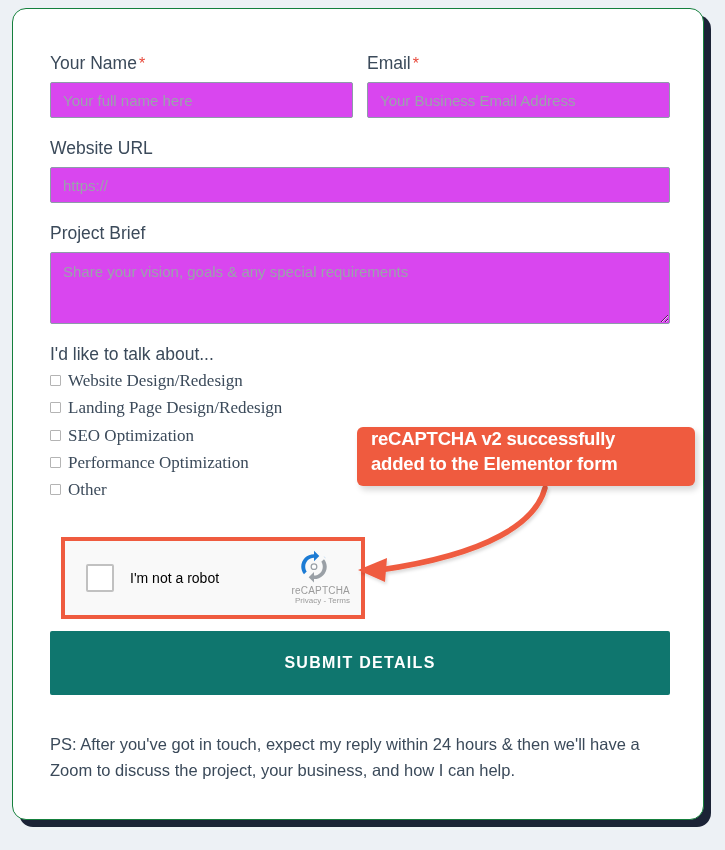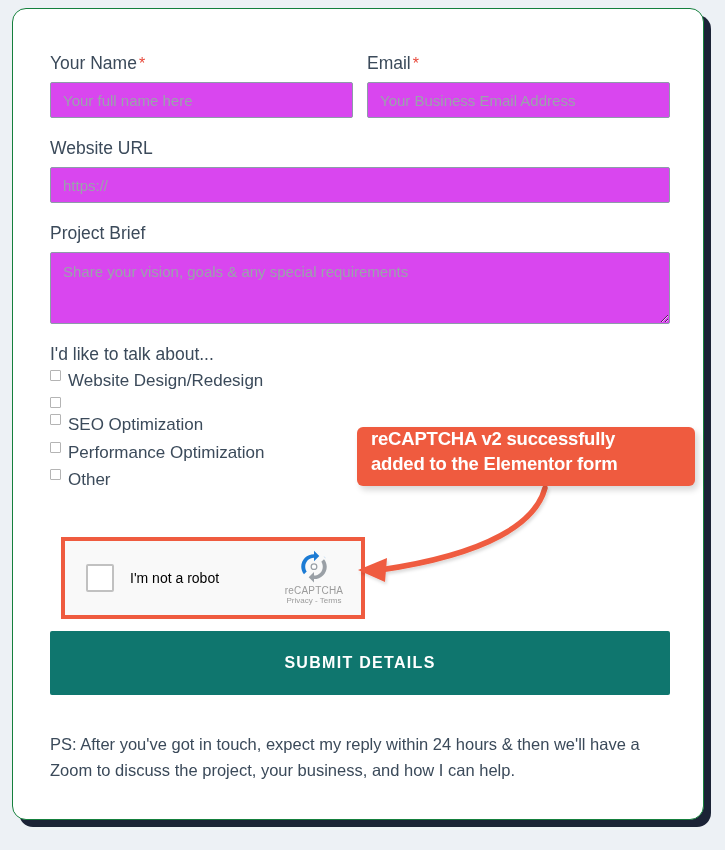--- a/index.html
+++ b/index.html
@@ -85,21 +85,23 @@
 
   
   #checkbox-group-title {
     font-size: 17.5px;
     color: #3b4a5a;
     margin-bottom: 5px;
     display: block;
   }
   .cb-row {
     display: flex;
+    align-items: center;
     margin-bottom: 6px;
+    font-family: Liberation Serif, serif;
   }
   .cb-box {
     width: 11px;
     height: 11px;
     border: 1px solid #b4b4b4;
     background: #fff;
     border-radius: 1px;
     margin-right: 7px;
     flex: 0 0 auto;
     box-sizing: border-box;
@@ -142,21 +144,21 @@
     font-size: 14px;
     color: #000000;
     margin-left: 16px;
     font-family: "Liberation Sans", sans-serif;
     white-space: nowrap;
     text-align: center;
   }
   #recaptcha-brand {
     margin-left: auto;
     margin-right: 11px;
-    text-align: center;
+    text-align: right;
     width: 72px;
   }
   #recaptcha-logo-icon { display: block; margin: 0 auto; }
   #recaptcha-brand-name {
     font-size: 10px;
     color: #9b9b9b;
     letter-spacing: 0.2px;
     margin-top: 1px;
     line-height: 1.1;
   }
@@ -258,20 +260,21 @@
 
     <div>
       <span id="checkbox-group-title">I'd like to talk about...</span>
 
       <div class="cb-row">
         <span class="cb-box"></span>
         <span class="cb-label">Website Design/Redesign</span>
       </div>
       <div class="cb-row">
         <span class="cb-box"></span>
+        <span class="cb-label">Landing Page Design/Redesign</span>
       </div>
       <div class="cb-row">
         <span class="cb-box"></span>
         <span class="cb-label">SEO Optimization</span>
       </div>
       <div class="cb-row">
         <span class="cb-box"></span>
         <span class="cb-label">Performance Optimization</span>
       </div>
       <div class="cb-row">

